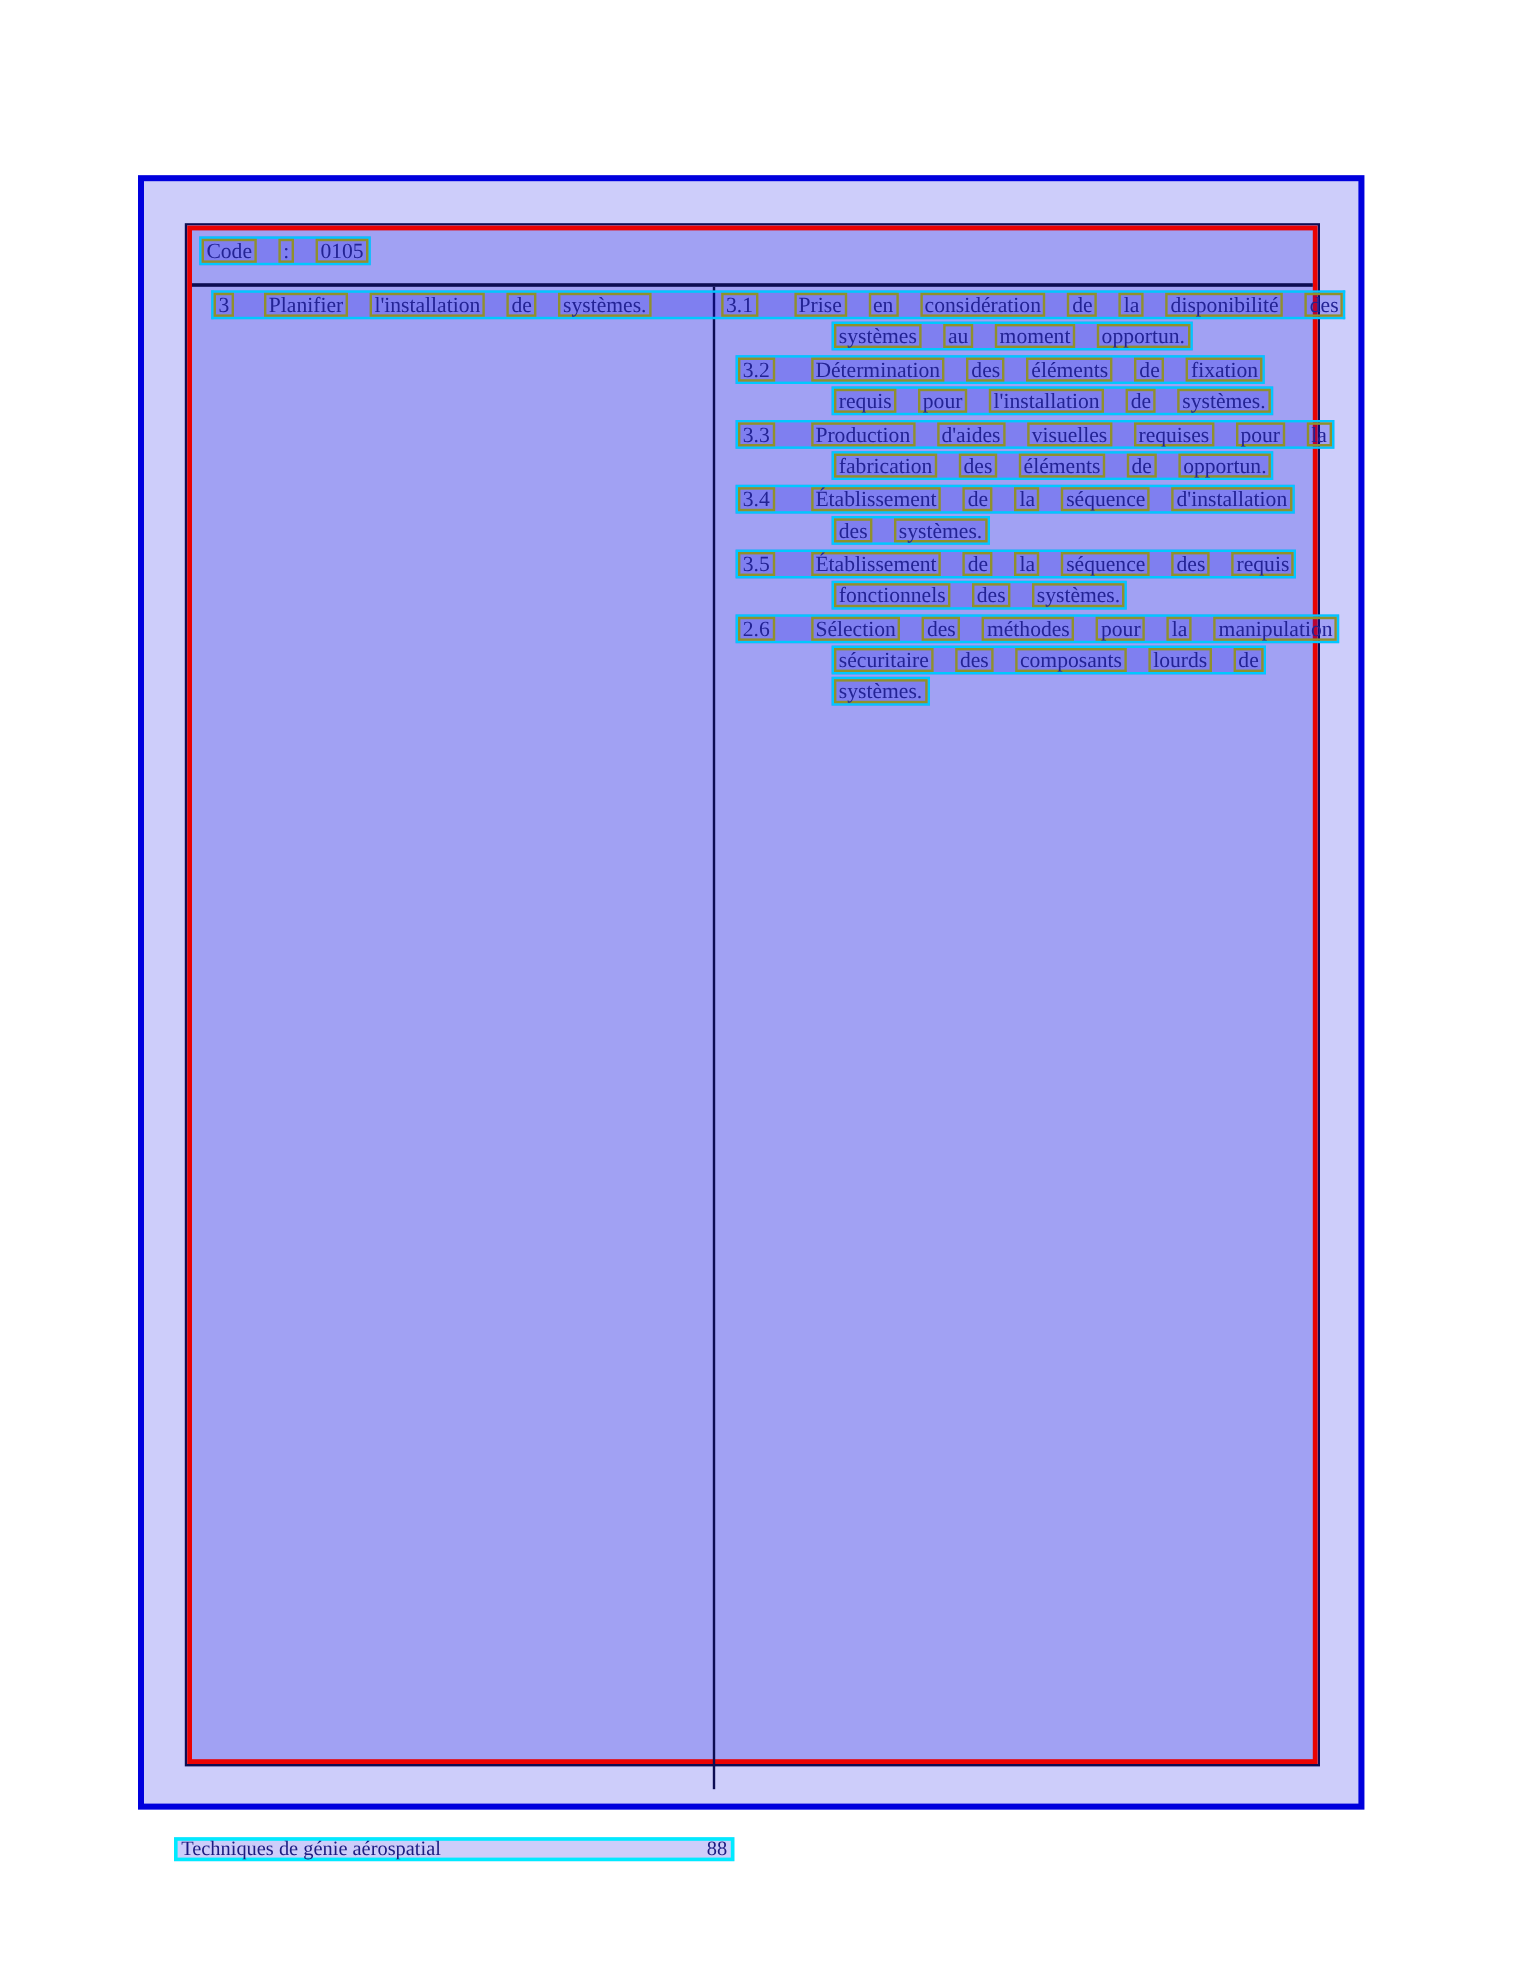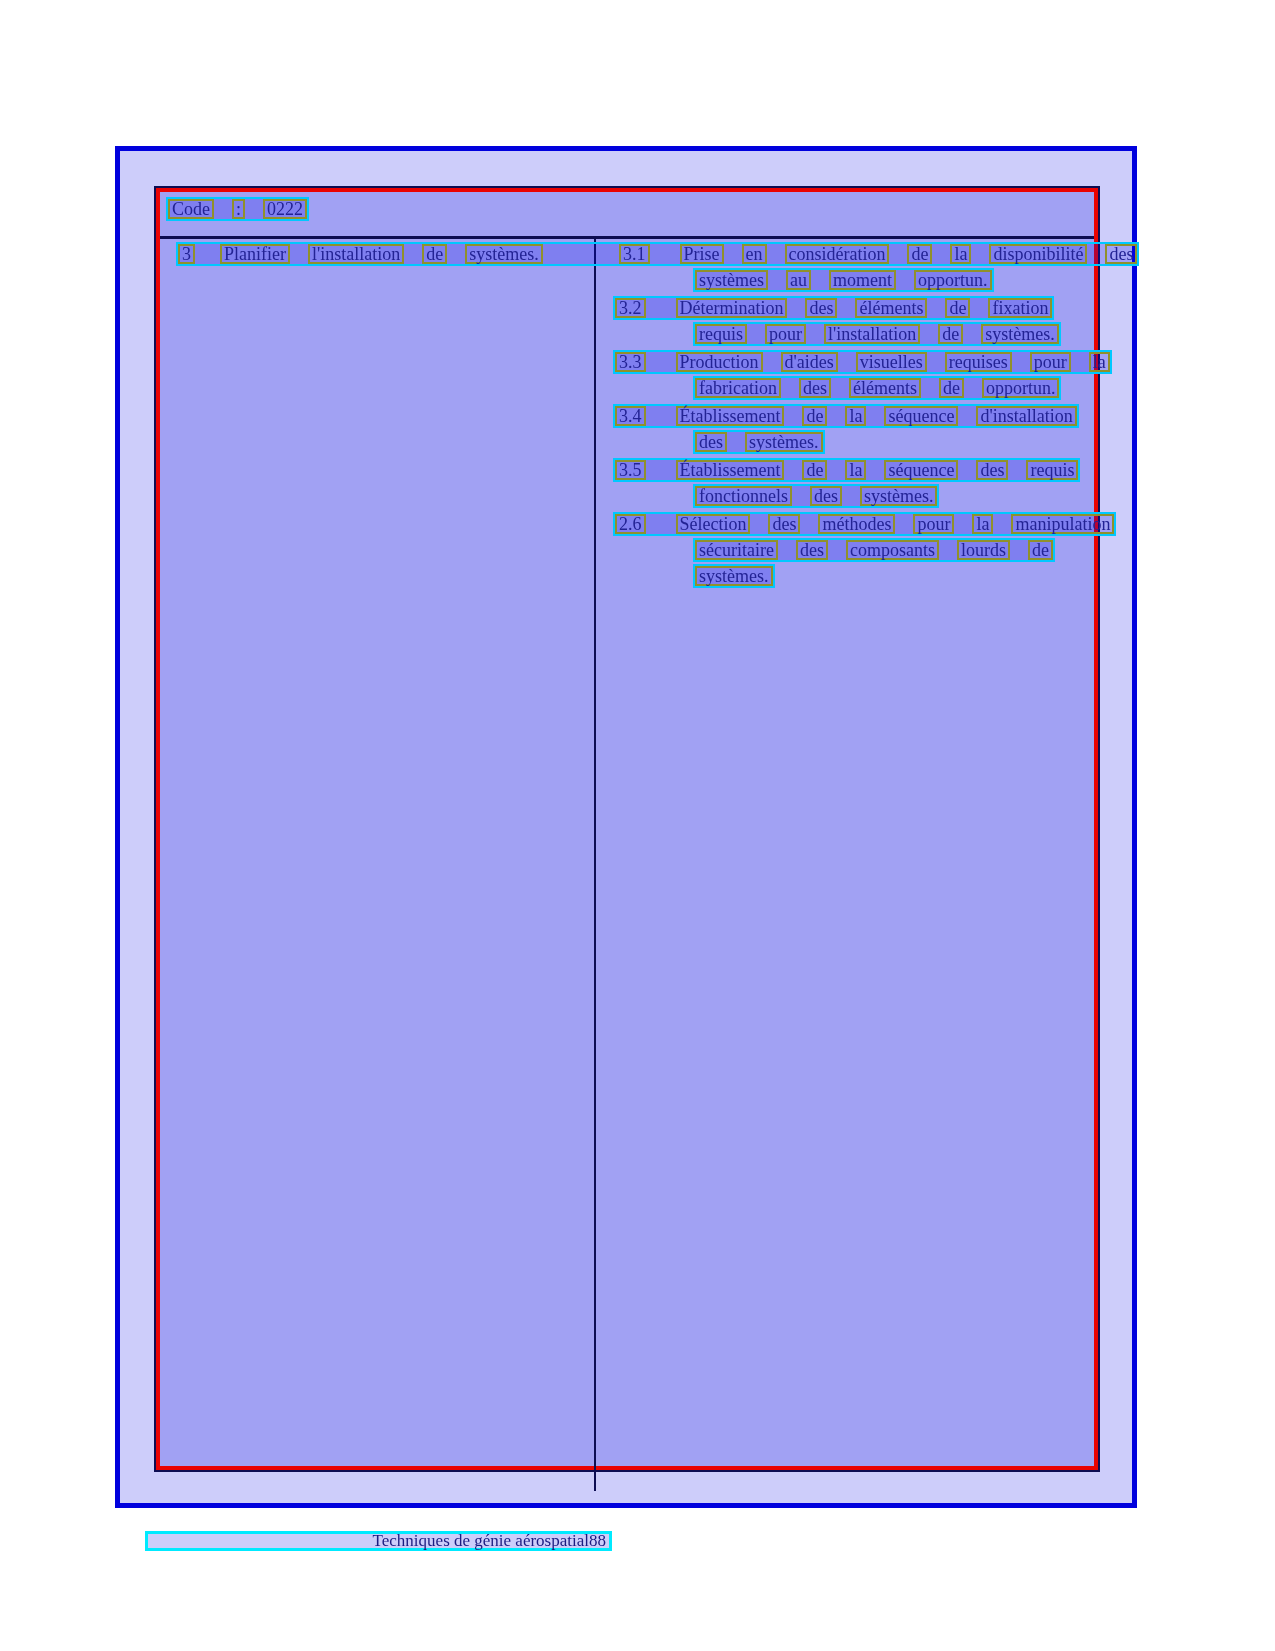--- a/index.html
+++ b/index.html
@@ -103,35 +103,35 @@
     position: absolute;
     left: 453px; top: 50px;
     width: 482px;
   }
   .item { margin-bottom: 4px; }
   .cont { margin-left: 80px; }
 
   
   .first-span {
     margin-left: -19px;
-    padding-left: 25px;
+    padding-left: 7px;
     border-left: none;
     min-width: 499px;
   }
 
   
   .footer {
     position: absolute;
     left: 145px; top: 1531px;
     width: 467px; height: 20px;
     box-sizing: border-box;
     border: 3px solid #00eaff;
     background: #cdcdfa;
     display: flex;
-    justify-content: flex-end;
+    justify-content: space-between;
     align-items: center;
     padding: 0 3px;
     font-size: 17px;
     line-height: 24px;
     color: #1c1c80;
     overflow: visible;
     white-space: nowrap;
   }
 </style>
 </head>
@@ -140,21 +140,21 @@
 <div class="frame"></div>
 
 <div class="tbl">
   <div class="tbl-inner">
     <div class="header-sep"></div>
     <div class="col-divider"></div>
     <div class="code-line-slot" id="code-slot">
         <div class="line code-line">
           <span class="word">Code</span>
           <span class="word">:</span>
-          <span class="word">0222</span>
+          <span class="word">0105</span>
         </div>
       </div>
     <div id="left-slot">
         <div class="line left-row">
           <span class="word num">3</span>
           <span class="word">Planifier</span>
           <span class="word">l'installation</span>
           <span class="word">de</span>
           <span class="word">systèmes.</span>
         </div>

